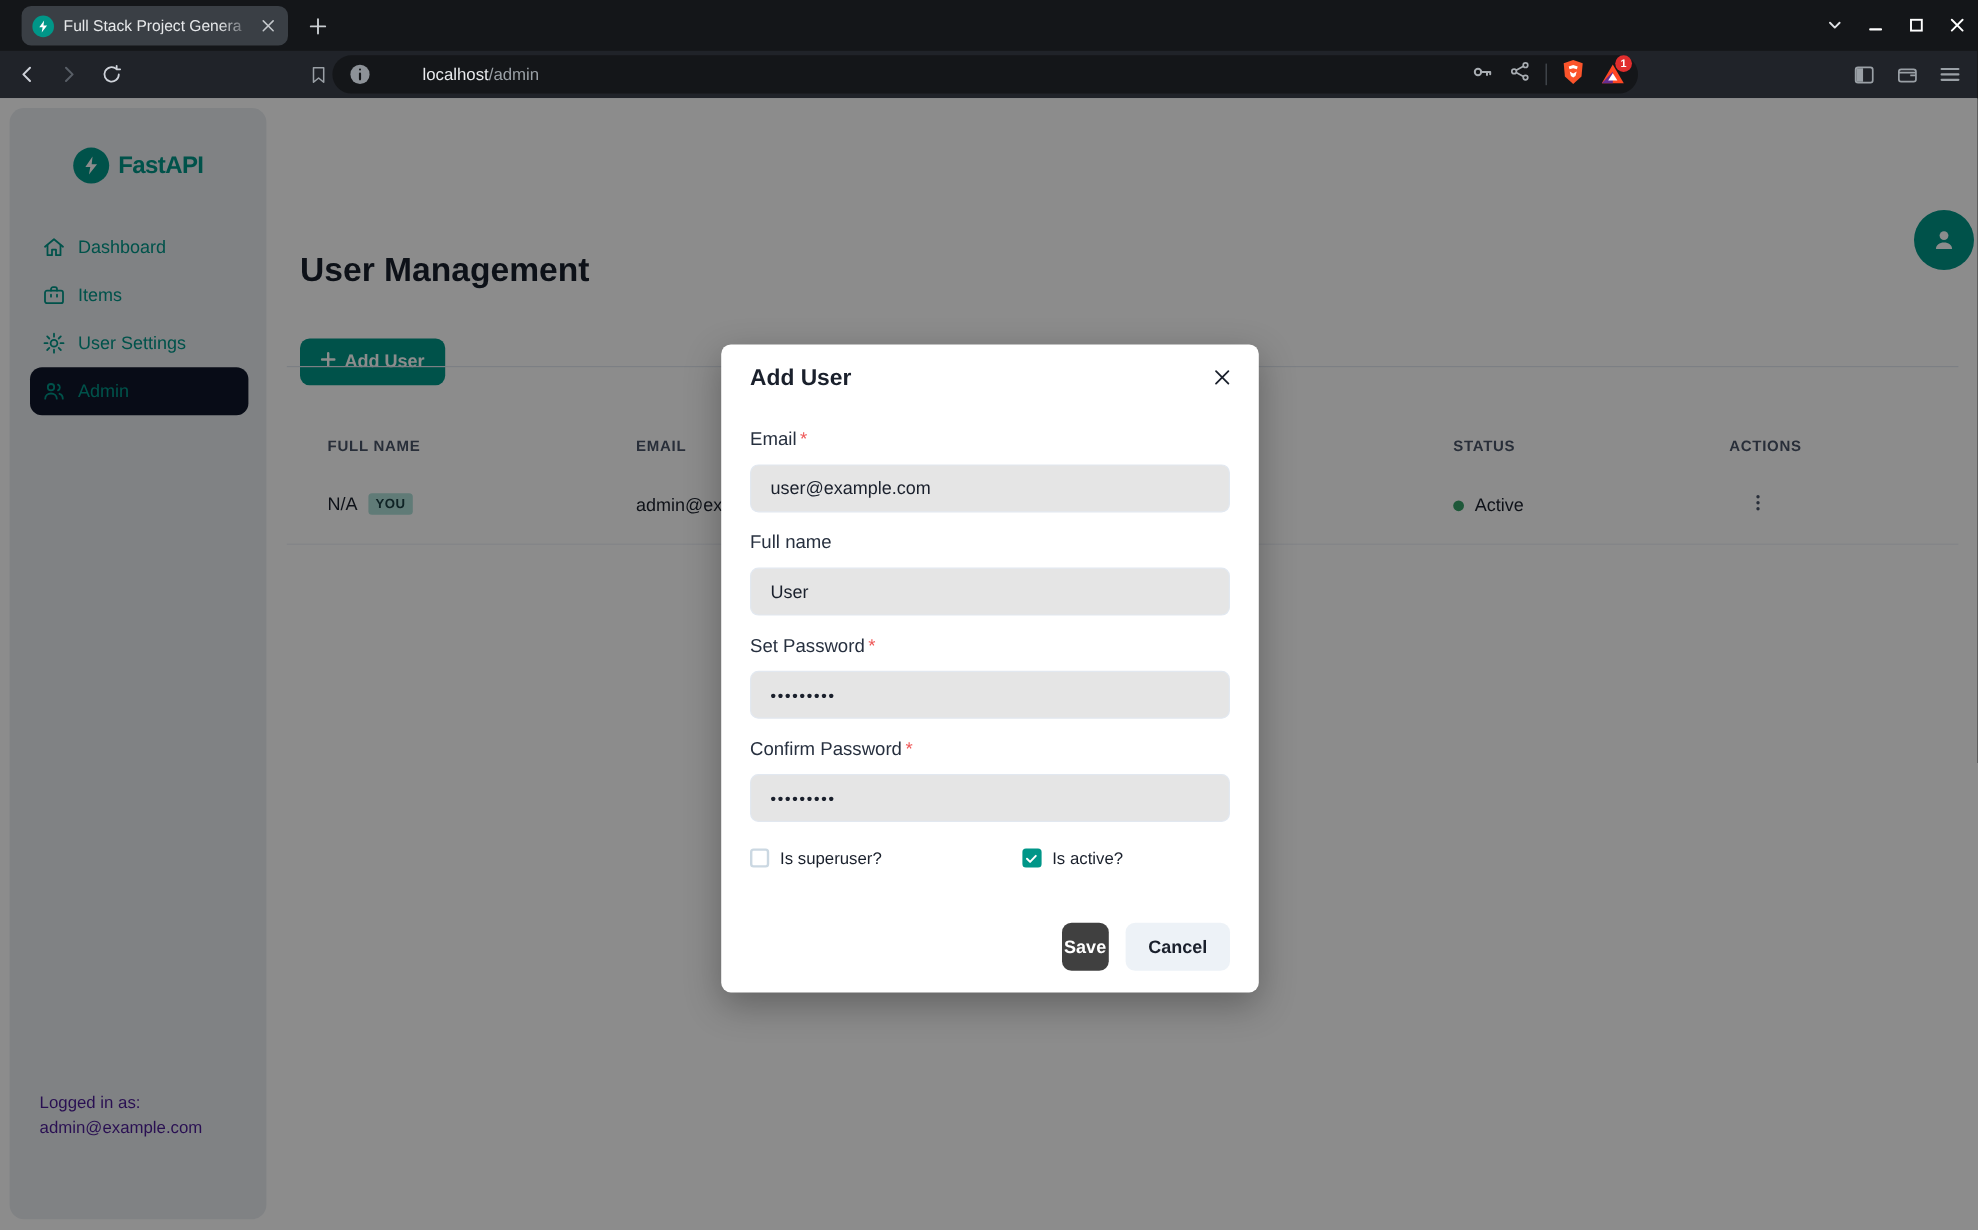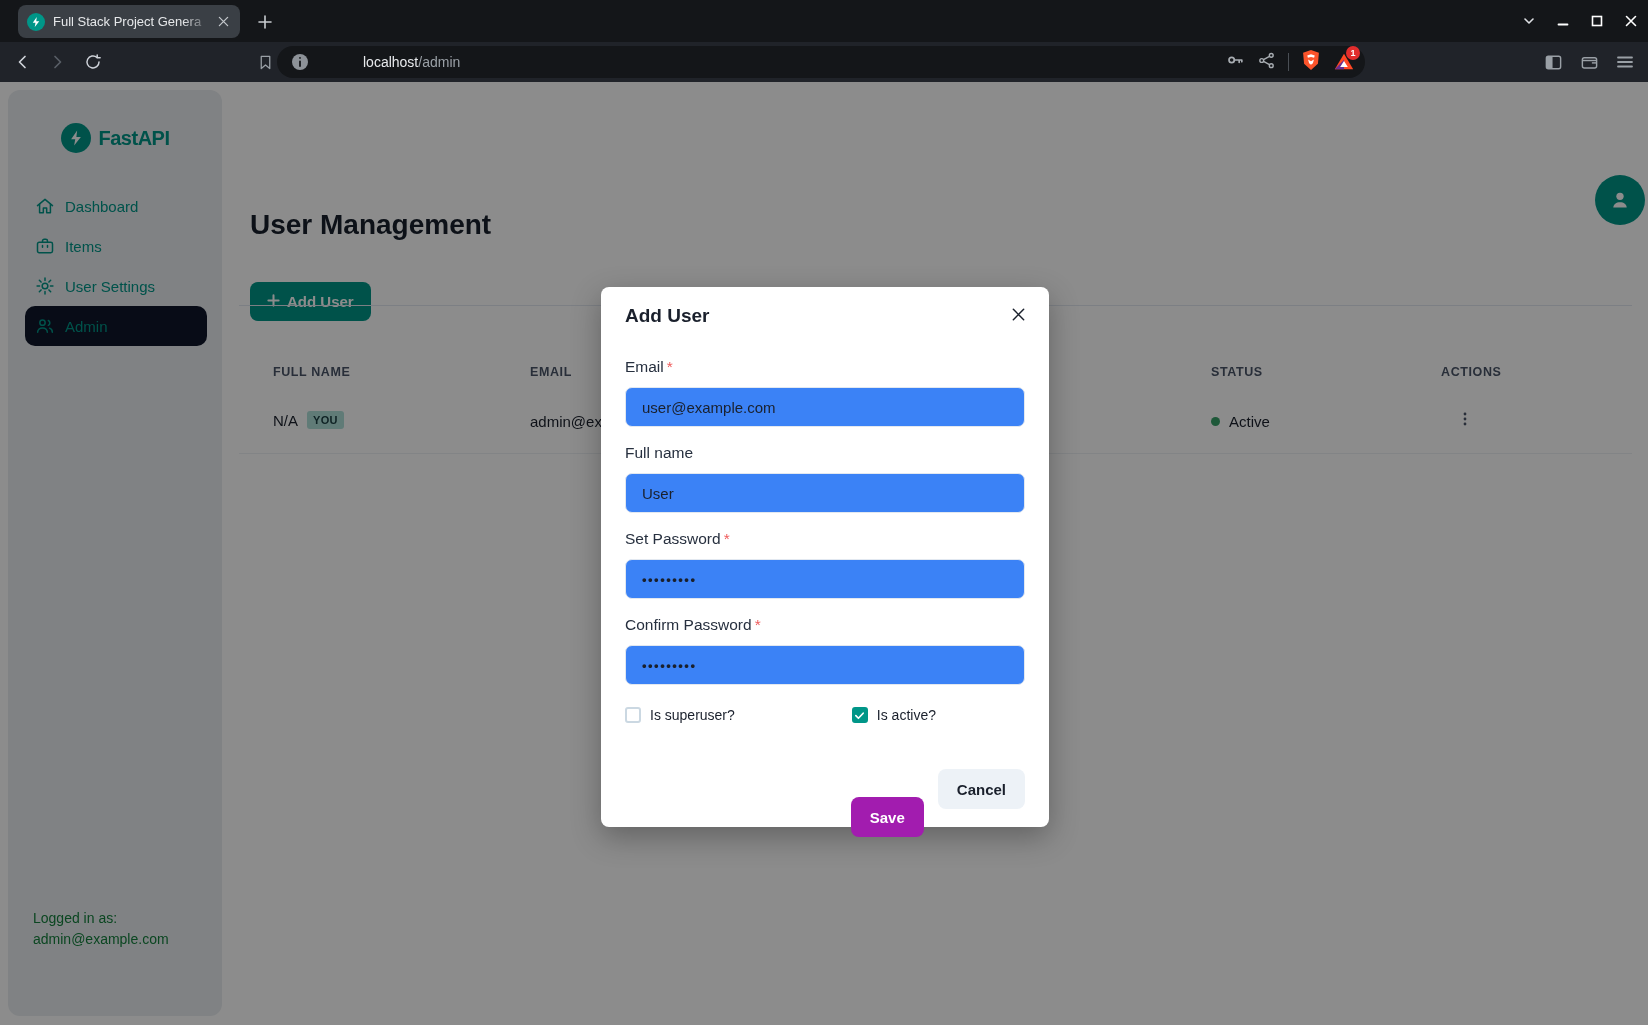--- a/index.html
+++ b/index.html
@@ -26,21 +26,21 @@
   
   .toolbar { position:absolute; left:0; top:42px; width:1648px; height:40px; background:#202329;
              display:flex; align-items:center; }
   .nav-btn { width:30px; height:30px; display:flex; align-items:center; justify-content:center;
              border-radius:50%; cursor:pointer; flex:0 0 auto; }
   .nav-back { margin-left:8px; } .nav-fwd { margin-left:4px; } .nav-reload { margin-left:6px; }
   .bookmark-btn { position:absolute; left:250px; }
   .urlbar { position:absolute; left:277px; top:4px; width:1088px; height:32px; background:#141619;
             border-radius:16px; display:flex; align-items:center; padding:0 10px 0 14px; }
   .url-info { width:18px; height:18px; flex:0 0 auto; }
-  .url-text { margin-left:20px; font-size:14px; color:#e8eaed; flex:1 1 auto; white-space:nowrap;padding-left:34px; }
+  .url-text { margin-left:9px; font-size:14px; color:#e8eaed; flex:1 1 auto; white-space:nowrap;padding-left:34px; }
   .url-text .path { color:#9aa0a6; }
   .url-actions { display:flex; align-items:center; gap:12px; }
   .url-divider { width:1px; height:18px; background:#4a4f55; }
   .bat-wrap { position:relative; width:22px; height:22px; }
   .bat-badge { position:absolute; right:-5px; top:-5px; min-width:14px; height:14px; background:#e12d2d;
                border-radius:7px; color:#fff; font-size:9px; font-weight:bold; display:flex;
                align-items:center; justify-content:center; padding:0 3px; }
   .toolbar-right { position:absolute; right:8px; top:42px; height:40px; display:flex; align-items:center; gap:6px; }
   .tb-btn { width:30px; height:30px; display:flex; align-items:center; justify-content:center;
             border-radius:6px; cursor:pointer; }
@@ -54,21 +54,21 @@
               justify-content:center; gap:8px; }
   .logo-mark { width:30px; height:30px; border-radius:50%; background:#009688; display:flex;
                align-items:center; justify-content:center; }
   .logo-text { color:#009688; font-size:20px; font-weight:bold; letter-spacing:-0.5px; }
   .nav-list { position:absolute; left:17px; top:96px; width:182px; }
   .nav-item { display:flex; align-items:center; height:40px; padding:0 10px; border-radius:10px;
               color:#009688; cursor:pointer; }
   .nav-item.active { background:#0f172a; }
   .nav-item .nav-icon { width:20px; height:20px; margin-right:10px; flex:0 0 auto; }
   .nav-item .nav-label { font-size:15px; }
-  .sidebar-footer { position:absolute; left:25px; bottom:66px; color:#15803d; font-size:14px; line-height:21px; }
+  .sidebar-footer { position:absolute; left:25px; bottom:66px; color:#4c1d95; font-size:14px; line-height:21px; }
 
   .avatar-btn { position:absolute; left:1595px; top:93px; width:50px; height:50px; border-radius:50%;
                 background:#009688; display:flex; align-items:center; justify-content:center; cursor:pointer; }
 
   .page-title { position:absolute; left:250px; top:127px; font-size:28px; font-weight:bold; color:#18202c; }
   .add-user-btn { position:absolute; left:250px; top:200px; height:39px; padding:0 17px; background:#009688;
                   border:none; border-radius:8px; color:#fff; font-size:15px; font-weight:bold;
                   font-family:inherit; display:flex; align-items:center; gap:7px; cursor:pointer; }
 
   .table { position:absolute; left:239px; top:195px; width:1393px; }
@@ -94,34 +94,34 @@
   .modal { position:absolute; left:601px; top:205px; width:448px; height:540px; background:#fff;
            border-radius:8px; box-shadow:0 10px 30px rgba(0,0,0,0.3); z-index:100;
            padding:18px 24px 0 24px; }
   .modal-title { font-size:19px; font-weight:bold; color:#1a202c; height:24px; }
   .modal-close { position:absolute; right:17px; top:13px; width:28px; height:28px; display:flex;
                  align-items:center; justify-content:center; border-radius:6px; cursor:pointer; }
   .field-label { margin-top:29px; font-size:15.5px; color:#27303f; height:19px; }
   .field-label.tight { margin-top:17px; }
   .req { color:#ef5a5a; margin-left:3px; }
   .field-input { margin-top:10px; width:400px; height:40px; border:1px solid #e2e8f0; border-radius:7px;
-                 padding:0 16px; font-size:15px; color:#1a202c; font-family:inherit; background:#3b82f6;
+                 padding:0 16px; font-size:15px; color:#1a202c; font-family:inherit; background:#e5e5e5;
                  outline:none; display:block; }
   .field-input.pwd { font-size:13px; font-weight:bold; letter-spacing:1.5px; }
   .checkbox-row { margin-top:21px; display:flex; align-items:center; height:18px; }
   .checkbox-item { display:flex; align-items:center; gap:9px; cursor:pointer; }
   .checkbox-item.second { margin-left:117px; }
   .checkbox-box { width:16px; height:16px; border-radius:3px; border:2px solid #cbd8e2; background:#fff;
                   display:flex; align-items:center; justify-content:center; }
   .checkbox-box.checked { border-color:#009688; background:#009688; }
   .checkbox-label { font-size:14px; color:#1a202c; }
   .modal-footer { margin-top:45px; display:flex; justify-content:flex-end; gap:14px; }
   .btn { height:40px; border:none; border-radius:8px; font-size:15px; font-weight:bold;
          font-family:inherit; cursor:pointer; }
-  .btn-save { background:#a21caf; color:#fff; padding:0 19px;margin-top:28px; }
+  .btn-save { background:#404040; color:#fff; padding:0 2px; }
   .btn-cancel { background:#edf2f7; color:#1a202c; padding:0 19px; }
 </style>
 </head>
 <body>
 
 <div class="browser">
 
   <div class="titlebar">
     <div class="tab">
       <span class="tab-favicon">

